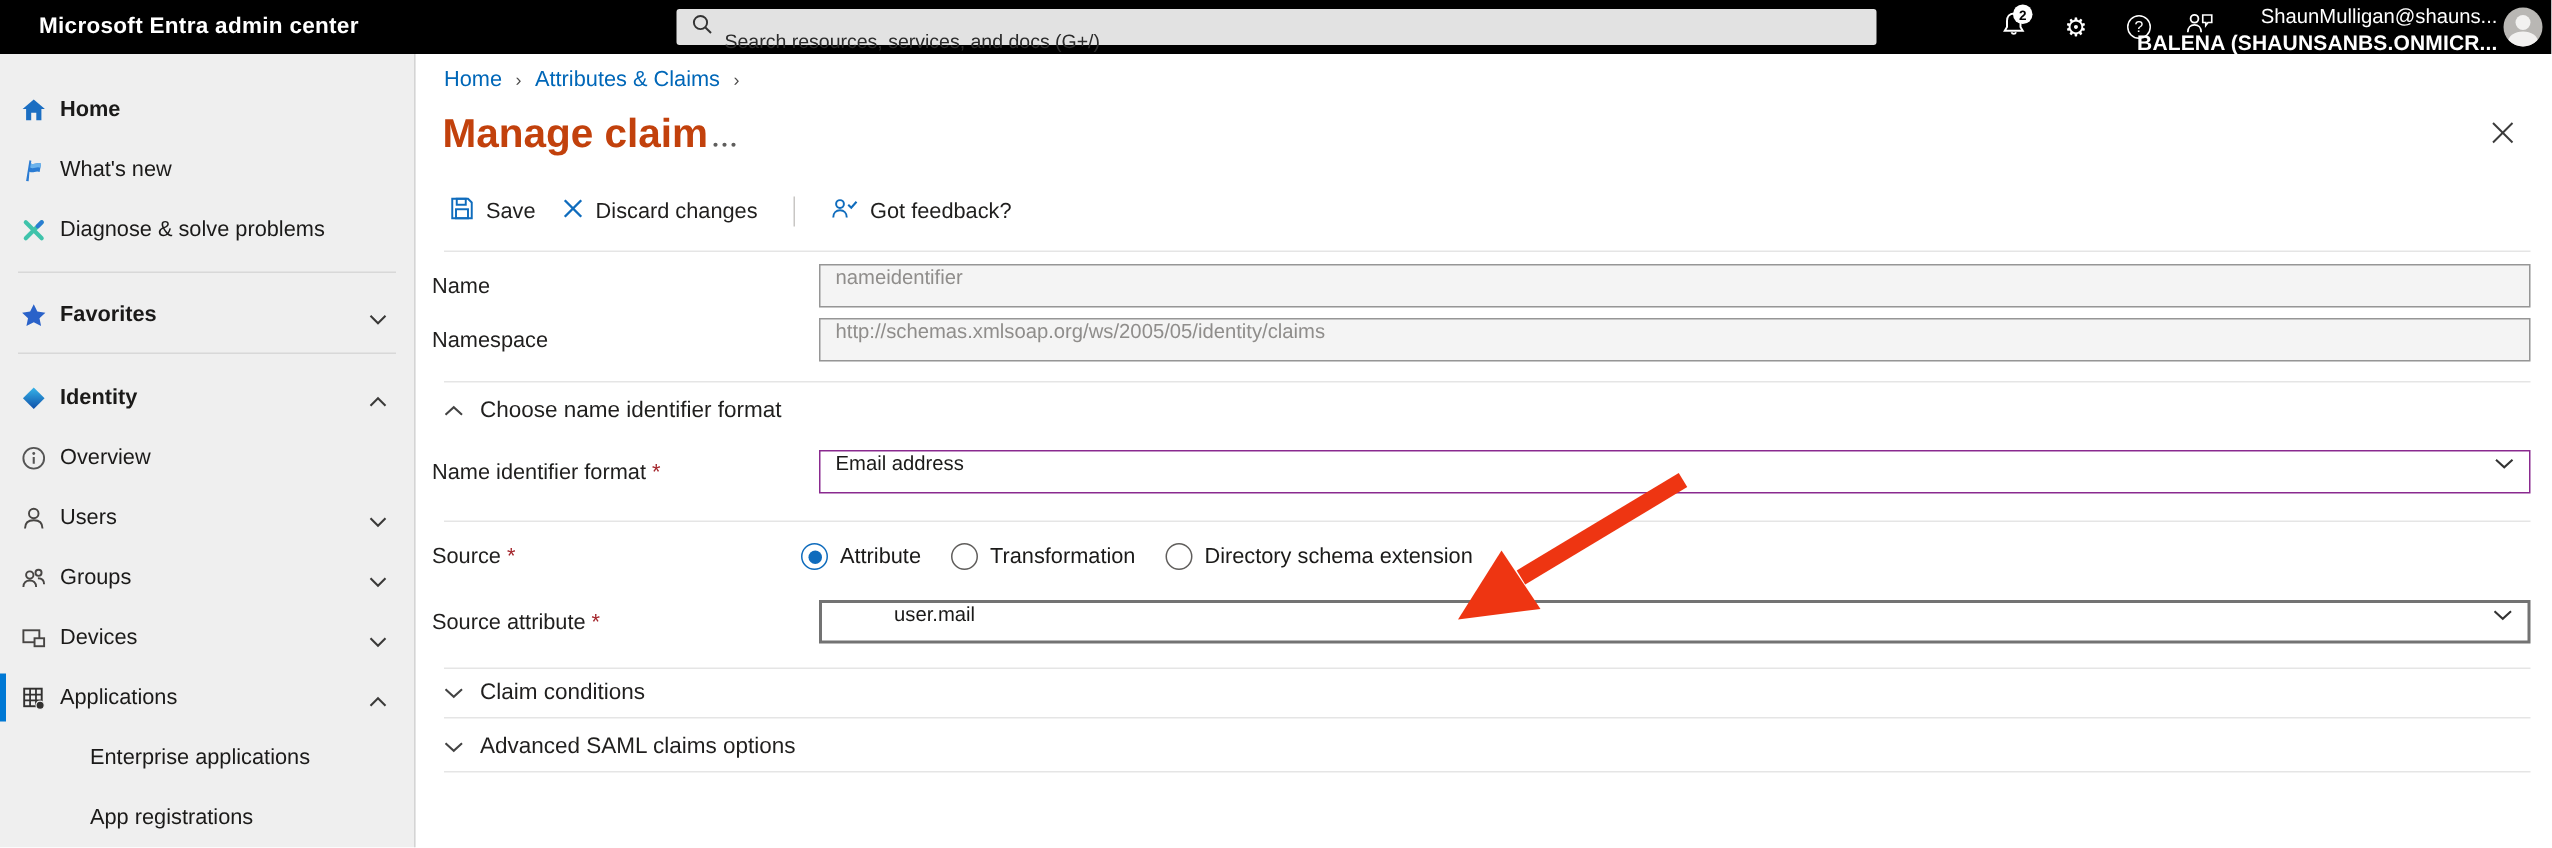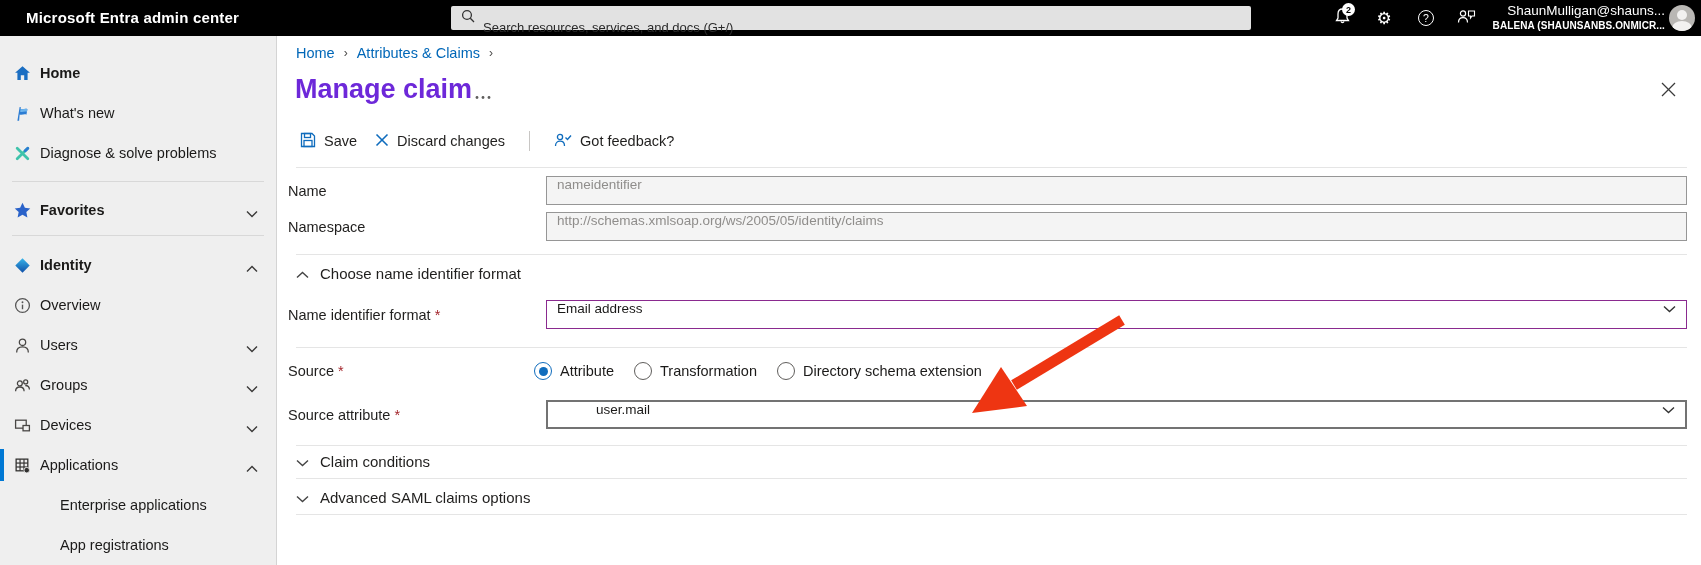--- a/index.html
+++ b/index.html
@@ -15,42 +15,42 @@
                border-radius:2px; display:flex; align-items:center; gap:8px; padding:0 10px; color:#242424; }
   .searchbox .ph { font-size:13px; color:#2b2b2b;margin-top:19px; }
   .top-ic { position:absolute; top:8px; width:20px; height:20px; display:flex; align-items:center; justify-content:center; }
   .badge { position:absolute; left:10px; top:-5px; width:13px; height:13px; border-radius:50%; background:#fff;
            color:#000; font-size:9px; font-weight:bold; display:flex; align-items:center; justify-content:center; }
   .help-circle { width:16px; height:16px; border:1.3px solid #fff; border-radius:50%; color:#fff;
                  font-size:10.5px; display:flex; align-items:center; justify-content:center; }
   .gear-glyph { font-size:17px; color:#fff; line-height:1; }
   .userblock { position:absolute; right:36px; top:3px; width:260px; text-align:right; line-height:1.25; }
   .user-email { font-size:13.5px; }
-  .user-tenant { font-size:10px; font-weight:bold; letter-spacing:.1px; }
+  .user-tenant { font-size:14px; font-weight:bold; letter-spacing:.1px; }
   .avatar { position:absolute; left:1669px; top:5px; width:26px; height:26px; border-radius:50%;
             background:#b9b7b4; overflow:hidden; }
   .avatar .head { position:absolute; left:8px; top:5px; width:10px; height:10px; border-radius:50%; background:#f2f1f0; }
   .avatar .body { position:absolute; left:3px; top:16px; width:20px; height:14px; border-radius:50%; background:#f2f1f0; }
   
   .sidebar { position:absolute; top:36px; left:0; width:277px; height:529px; background:#efefef;
              border-right:1px solid #d4d4d4; padding-top:17px; }
   .side-item { position:relative; height:40px; display:flex; align-items:center; padding-left:14px; gap:9px;
                font-size:14.5px; color:#1b1a19; cursor:pointer; }
   .side-item .ic { width:17px; height:17px; flex:0 0 17px; display:flex; align-items:center; justify-content:center; }
   .side-item.indent { padding-left:60px; }
   .side-item.active::before { content:""; position:absolute; left:0; top:4px; bottom:4px; width:4px; background:#0078d4; }
   .side-chev { position:absolute; right:18px; top:15px; }
   .side-div { height:1px; background:#d8d8d8; margin:8px 12px; }
   .side-div.d2 { margin:5px 12px 9px 12px; }
   
   .main { position:absolute; left:278px; top:36px; width:1423px; height:529px; background:#fff; }
   .breadcrumb { position:absolute; left:18px; top:9px; font-size:14.5px; display:flex; align-items:center; gap:9px; }
   .breadcrumb a { color:#0067b8; text-decoration:none; }
   .bc-sep { color:#4d4c4b; font-size:12px; }
-  .page-title { position:absolute; left:17px; top:38px; font-size:27px; font-weight:bold; color:#6d28d9; }
+  .page-title { position:absolute; left:17px; top:38px; font-size:27px; font-weight:bold; color:#c2410c; }
   .more-btn { position:absolute; left:196px; top:52px; width:22px; height:14px; display:flex; align-items:center; }
   .close-btn { position:absolute; left:1381px; top:46px; width:18px; height:18px; display:flex; align-items:center; justify-content:center; cursor:pointer; }
   .cmdbar { position:absolute; left:18px; top:90px; height:30px; display:flex; align-items:center; gap:10px; }
   .cmd { display:flex; align-items:center; gap:8px; font-size:14.5px; color:#201f1e; cursor:pointer; padding:0 4px; }
   .cmd-sep { width:1px; height:20px; background:#c8c6c4; margin:0 10px; }
   .hdiv { position:absolute; left:18px; width:1391px; height:1px; background:#e5e5e5; }
   .frow { position:absolute; left:0; width:1423px; display:flex; align-items:center; }
   .flabel { position:absolute; left:10px; font-size:14.5px; color:#201f1e; }
   .req { color:#a4262c; margin-left:4px; }
   .fbox { position:absolute; left:268px; width:1141px; height:29px; display:flex; align-items:flex-start;

